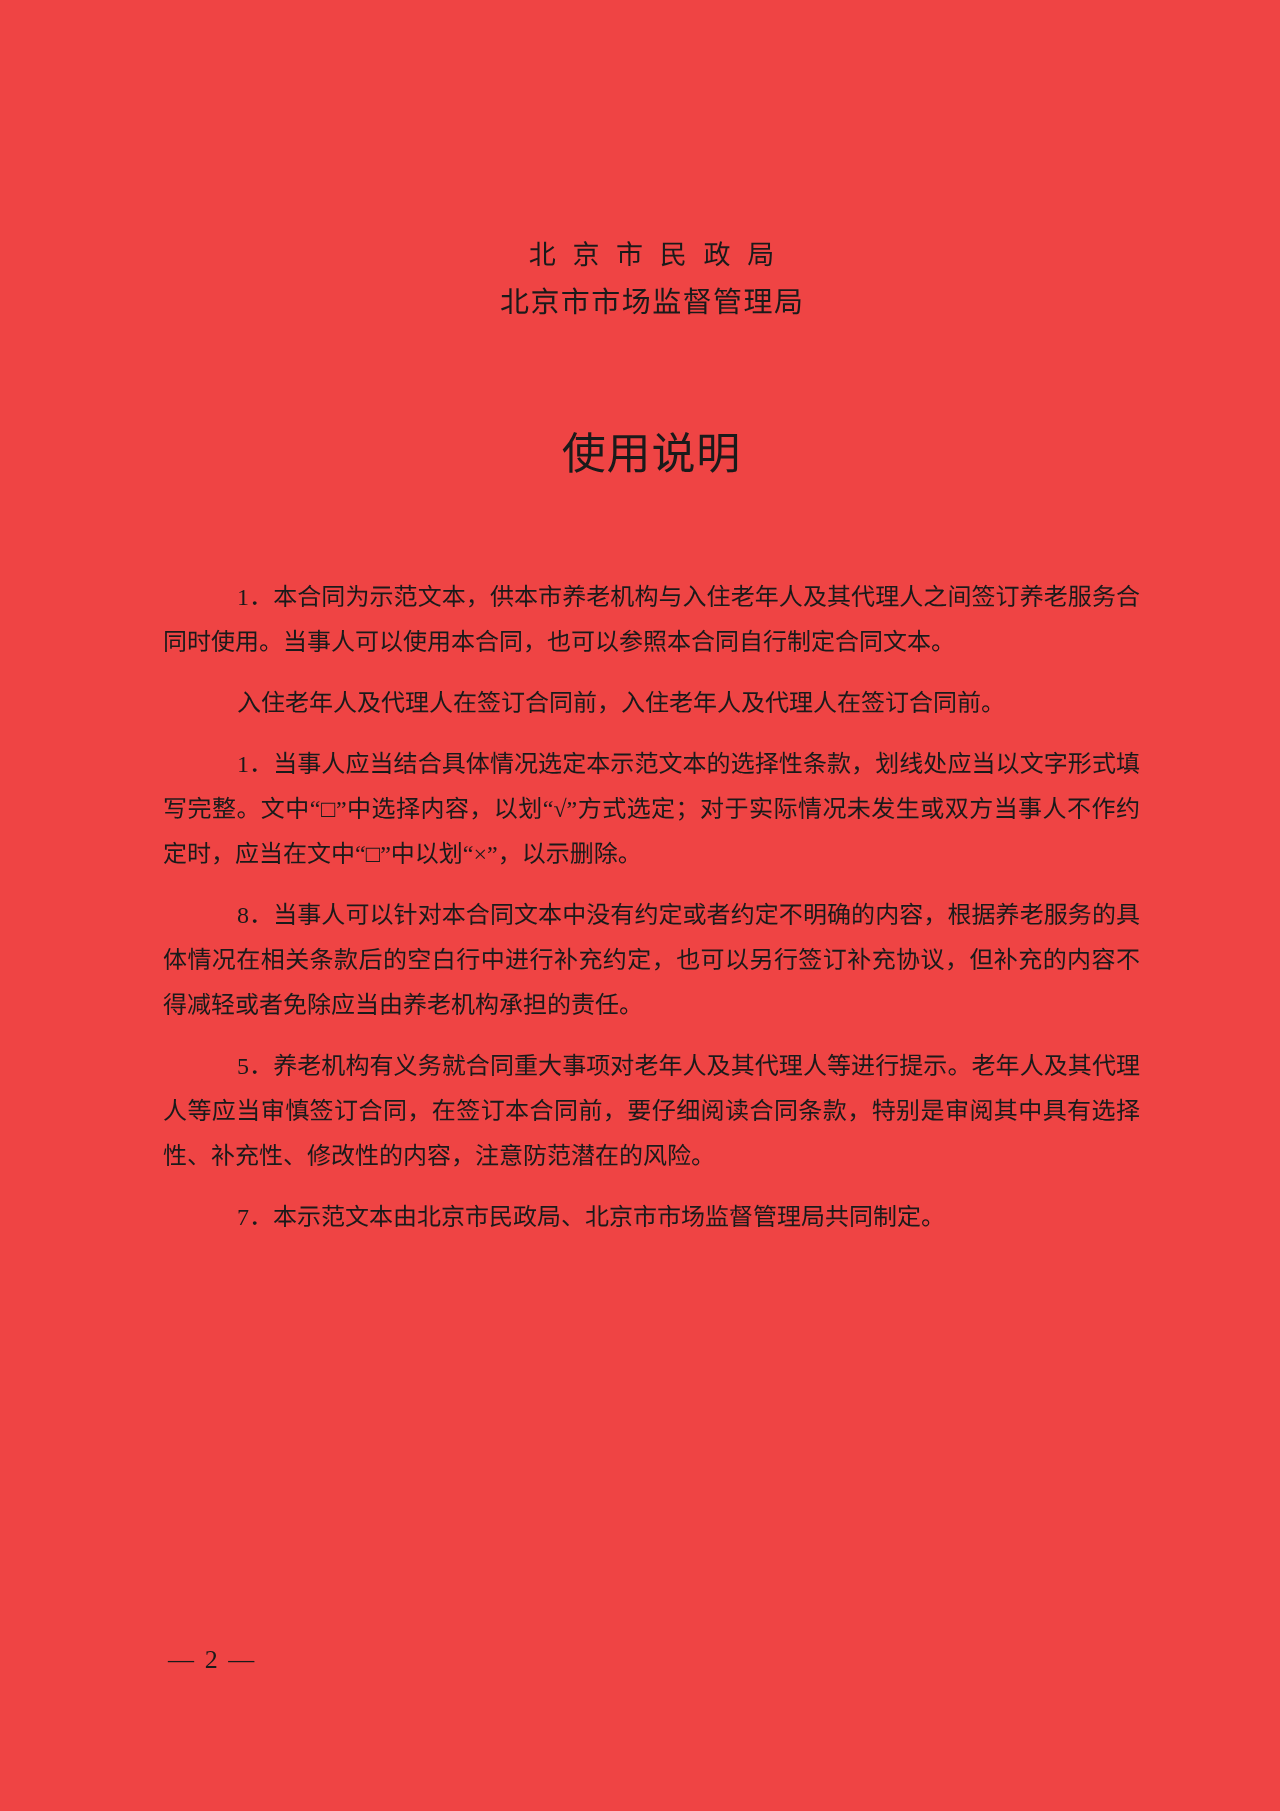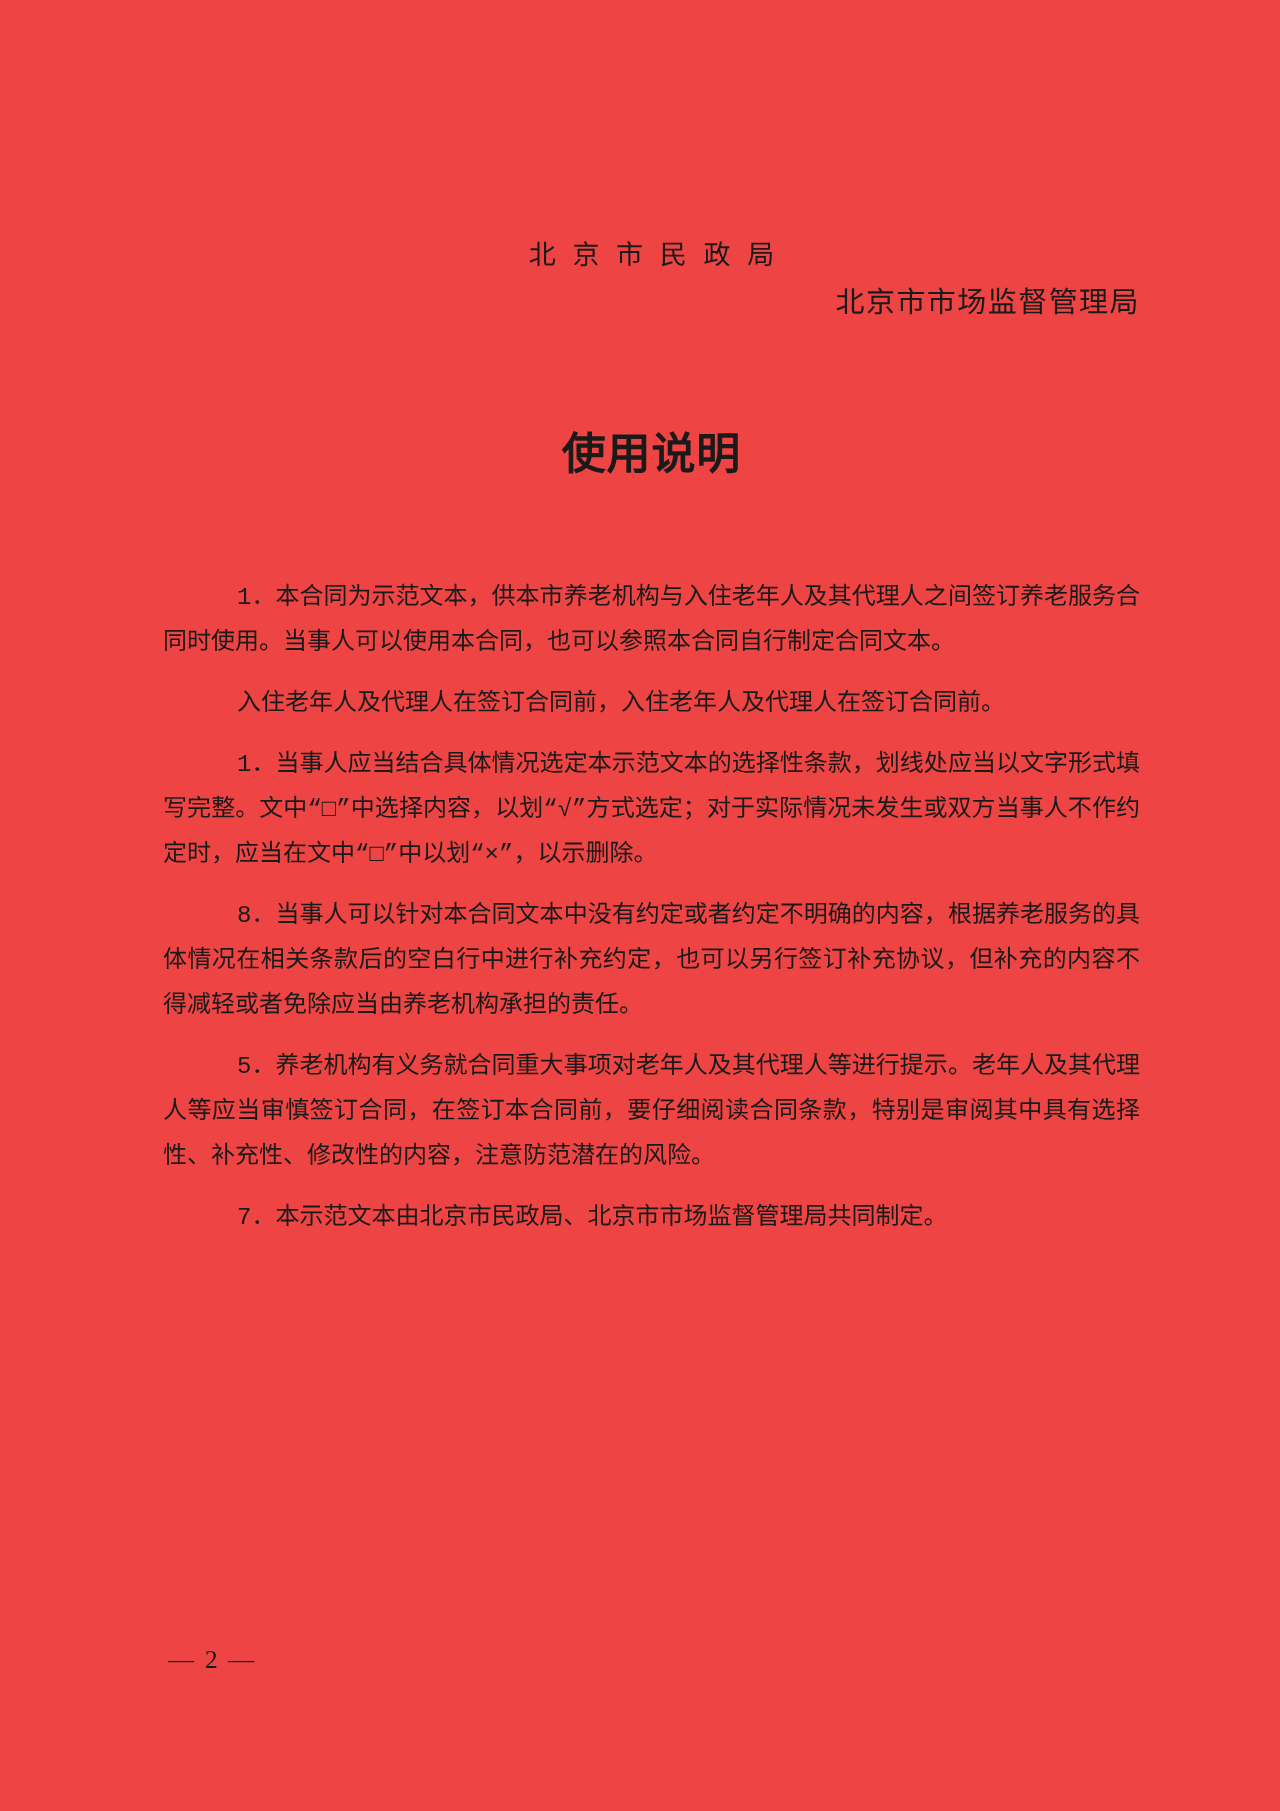--- a/index.html
+++ b/index.html
@@ -21,56 +21,55 @@
   }
   .org-line-1 {
     text-align: center;
     font-size: 27px;
     line-height: 30px;
     letter-spacing: 0.62em;
     text-indent: 0.62em;
     white-space: nowrap;
   }
   .org-line-2 {
-    text-align: right;
+    text-align: center;
     font-size: 29px;
     line-height: 32px;
     margin-top: 16px;
     letter-spacing: 0.05em;
     text-indent: 0.05em;
     white-space: nowrap;
   }
   .date-line {
     text-align: center;
     font-size: 27px;
     line-height: 30px;
     margin-top: 48px;
     white-space: nowrap;
   }
   .doc-title {
     text-align: center;
     font-family: "DejaVu Sans", "Liberation Sans", sans-serif;
-    font-weight: 700;
+    font-weight: 400;
     font-size: 44px;
     line-height: 52px;
     margin: 110px 0 0 0;
     letter-spacing: 0.02em;
   }
   .doc-body {
     margin-top: 95px;
   }
   .body-para {
     margin: 0 0 16px 0;
     font-size: 24px;
     line-height: 45px;
     text-align: justify;
     text-justify: inter-character;
     text-indent: 74px;
     word-break: break-all;
-    font-family: Liberation Mono, monospace;
   }
   .page-number {
     position: absolute;
     left: 168px;
     top: 1645px;
     font-size: 26px;
     line-height: 30px;
     letter-spacing: 0.08em;
     white-space: nowrap;
   }

